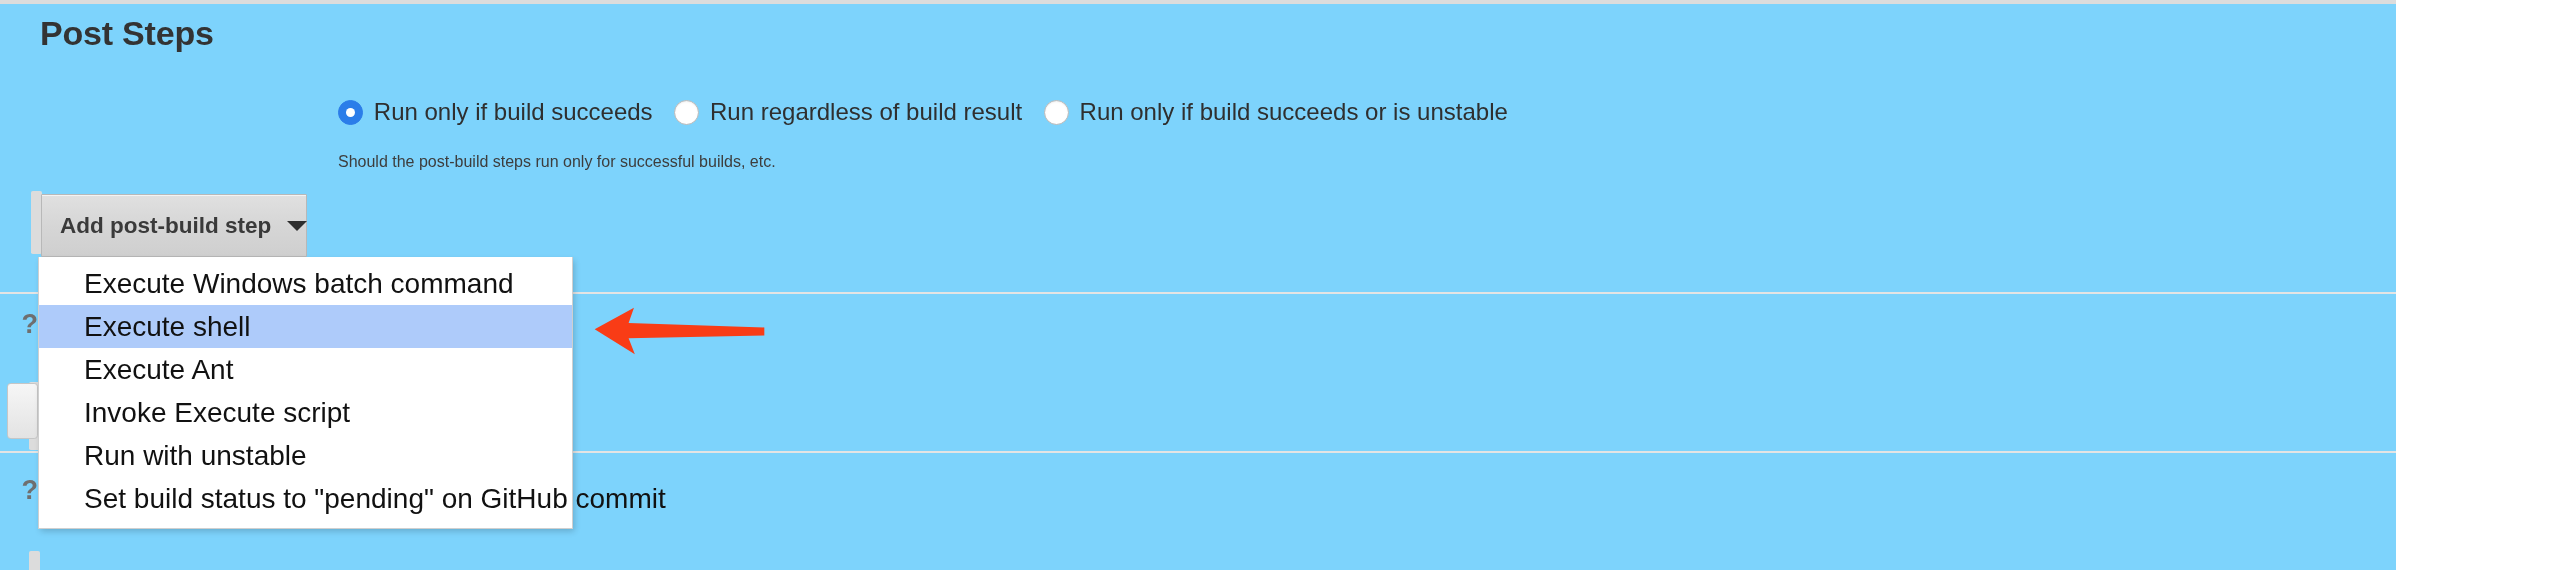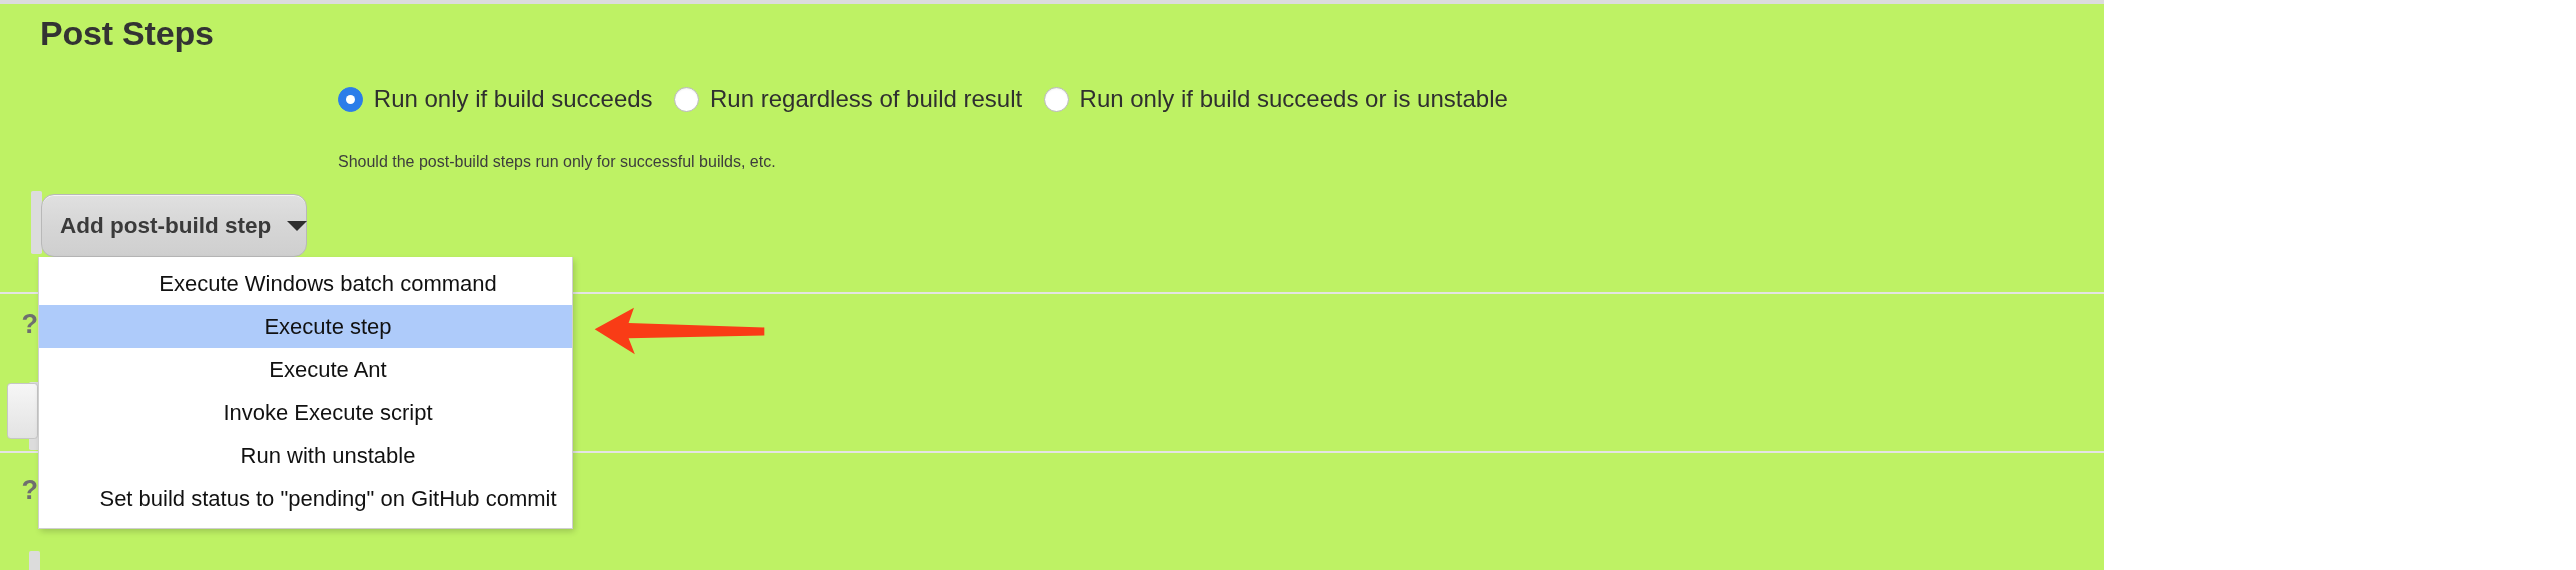--- a/index.html
+++ b/index.html
@@ -8,26 +8,25 @@
     padding: 0;
     background: #ffffff;
   }
   body {
     font-family: "Liberation Sans", sans-serif;
     -webkit-font-smoothing: antialiased;
   }
 
   #screen {
     position: relative;
-    width: 2104px;
+    width: 2396px;
     height: 571px;
-    background: #bef264;
+    background: #7dd3fc;
     overflow: hidden;
     box-sizing: border-box;
-    text-align: center;
   }
 
   
   .top-rule {
     position: absolute;
     left: 0; top: 0;
     width: 2576px;
     height: 3.6px;
     background: #dcdcdc;
   }
@@ -52,21 +51,21 @@
     font-weight: bold;
     color: #333333;
     letter-spacing: -0.2px;
     white-space: nowrap;
   }
 
   
   .radio-row {
     position: absolute;
     left: 338px;
-    top: 85px;
+    top: 98px;
     display: flex;
     align-items: center;
     white-space: nowrap;
   }
   .radio-opt {
     display: flex;
     align-items: center;
     margin-right: 21.6px;
   }
   .radio-opt:last-child { margin-right: 0; }
@@ -148,21 +147,21 @@
   
   .add-btn {
     position: absolute;
     left: 41px;
     top: 194px;
     width: 266px;
     height: 63px;
     box-sizing: border-box;
     background: linear-gradient(to bottom, #e0e0e0 0%, #d6d6d6 50%, #cfcfcf 100%);
     border: 0.9px solid #b8b8b8;
-    border-radius: 13px;
+    border-radius: 1px;
     display: flex;
     align-items: center;
     padding: 0 16px 0 18px;
     cursor: pointer;
     box-shadow: 0 0.9px 0 rgba(255,255,255,0.6) inset;
   }
   .add-btn-label {
     font-size: 22.5px;
     font-weight: bold;
     color: #3a3a3a;
@@ -189,21 +188,21 @@
     border-top: none;
     box-sizing: border-box;
     box-shadow: 1.8px 2.7px 6.3px rgba(0,0,0,0.18);
     padding: 5.4px 0 7.2px 0;
     z-index: 20;
   }
   .menu-item {
     height: 43px;
     line-height: 43px;
     padding-left: 45px;
-    font-size: 22px;
+    font-size: 28px;
     color: #111111;
     white-space: nowrap;
     cursor: default;
     box-sizing: border-box;
   }
   .menu-item.highlighted {
     background: #aecbfa;
   }
 
   
@@ -257,21 +256,21 @@
   <div class="ghost-help h1">?</div>
   <div class="ghost-help h2">?</div>
 
   <div class="add-btn">
     <span class="add-btn-label">Add post-build step</span>
     <span class="caret"></span>
   </div>
 
   <div class="menu">
     <div class="menu-item">Execute Windows batch command</div>
-    <div class="menu-item highlighted">Execute step</div>
+    <div class="menu-item highlighted">Execute shell</div>
     <div class="menu-item">Execute Ant</div>
     <div class="menu-item">Invoke Execute script</div>
     <div class="menu-item">Run with unstable</div>
     <div class="menu-item">Set build status to "pending" on GitHub commit</div>
   </div>
 
   <svg class="arrow" viewBox="0 0 190 56">
     <polygon points="0,26 44,2 38,19 190,24 190,33 38,36 45,54" fill="#f93c16"></polygon>
   </svg>
 

